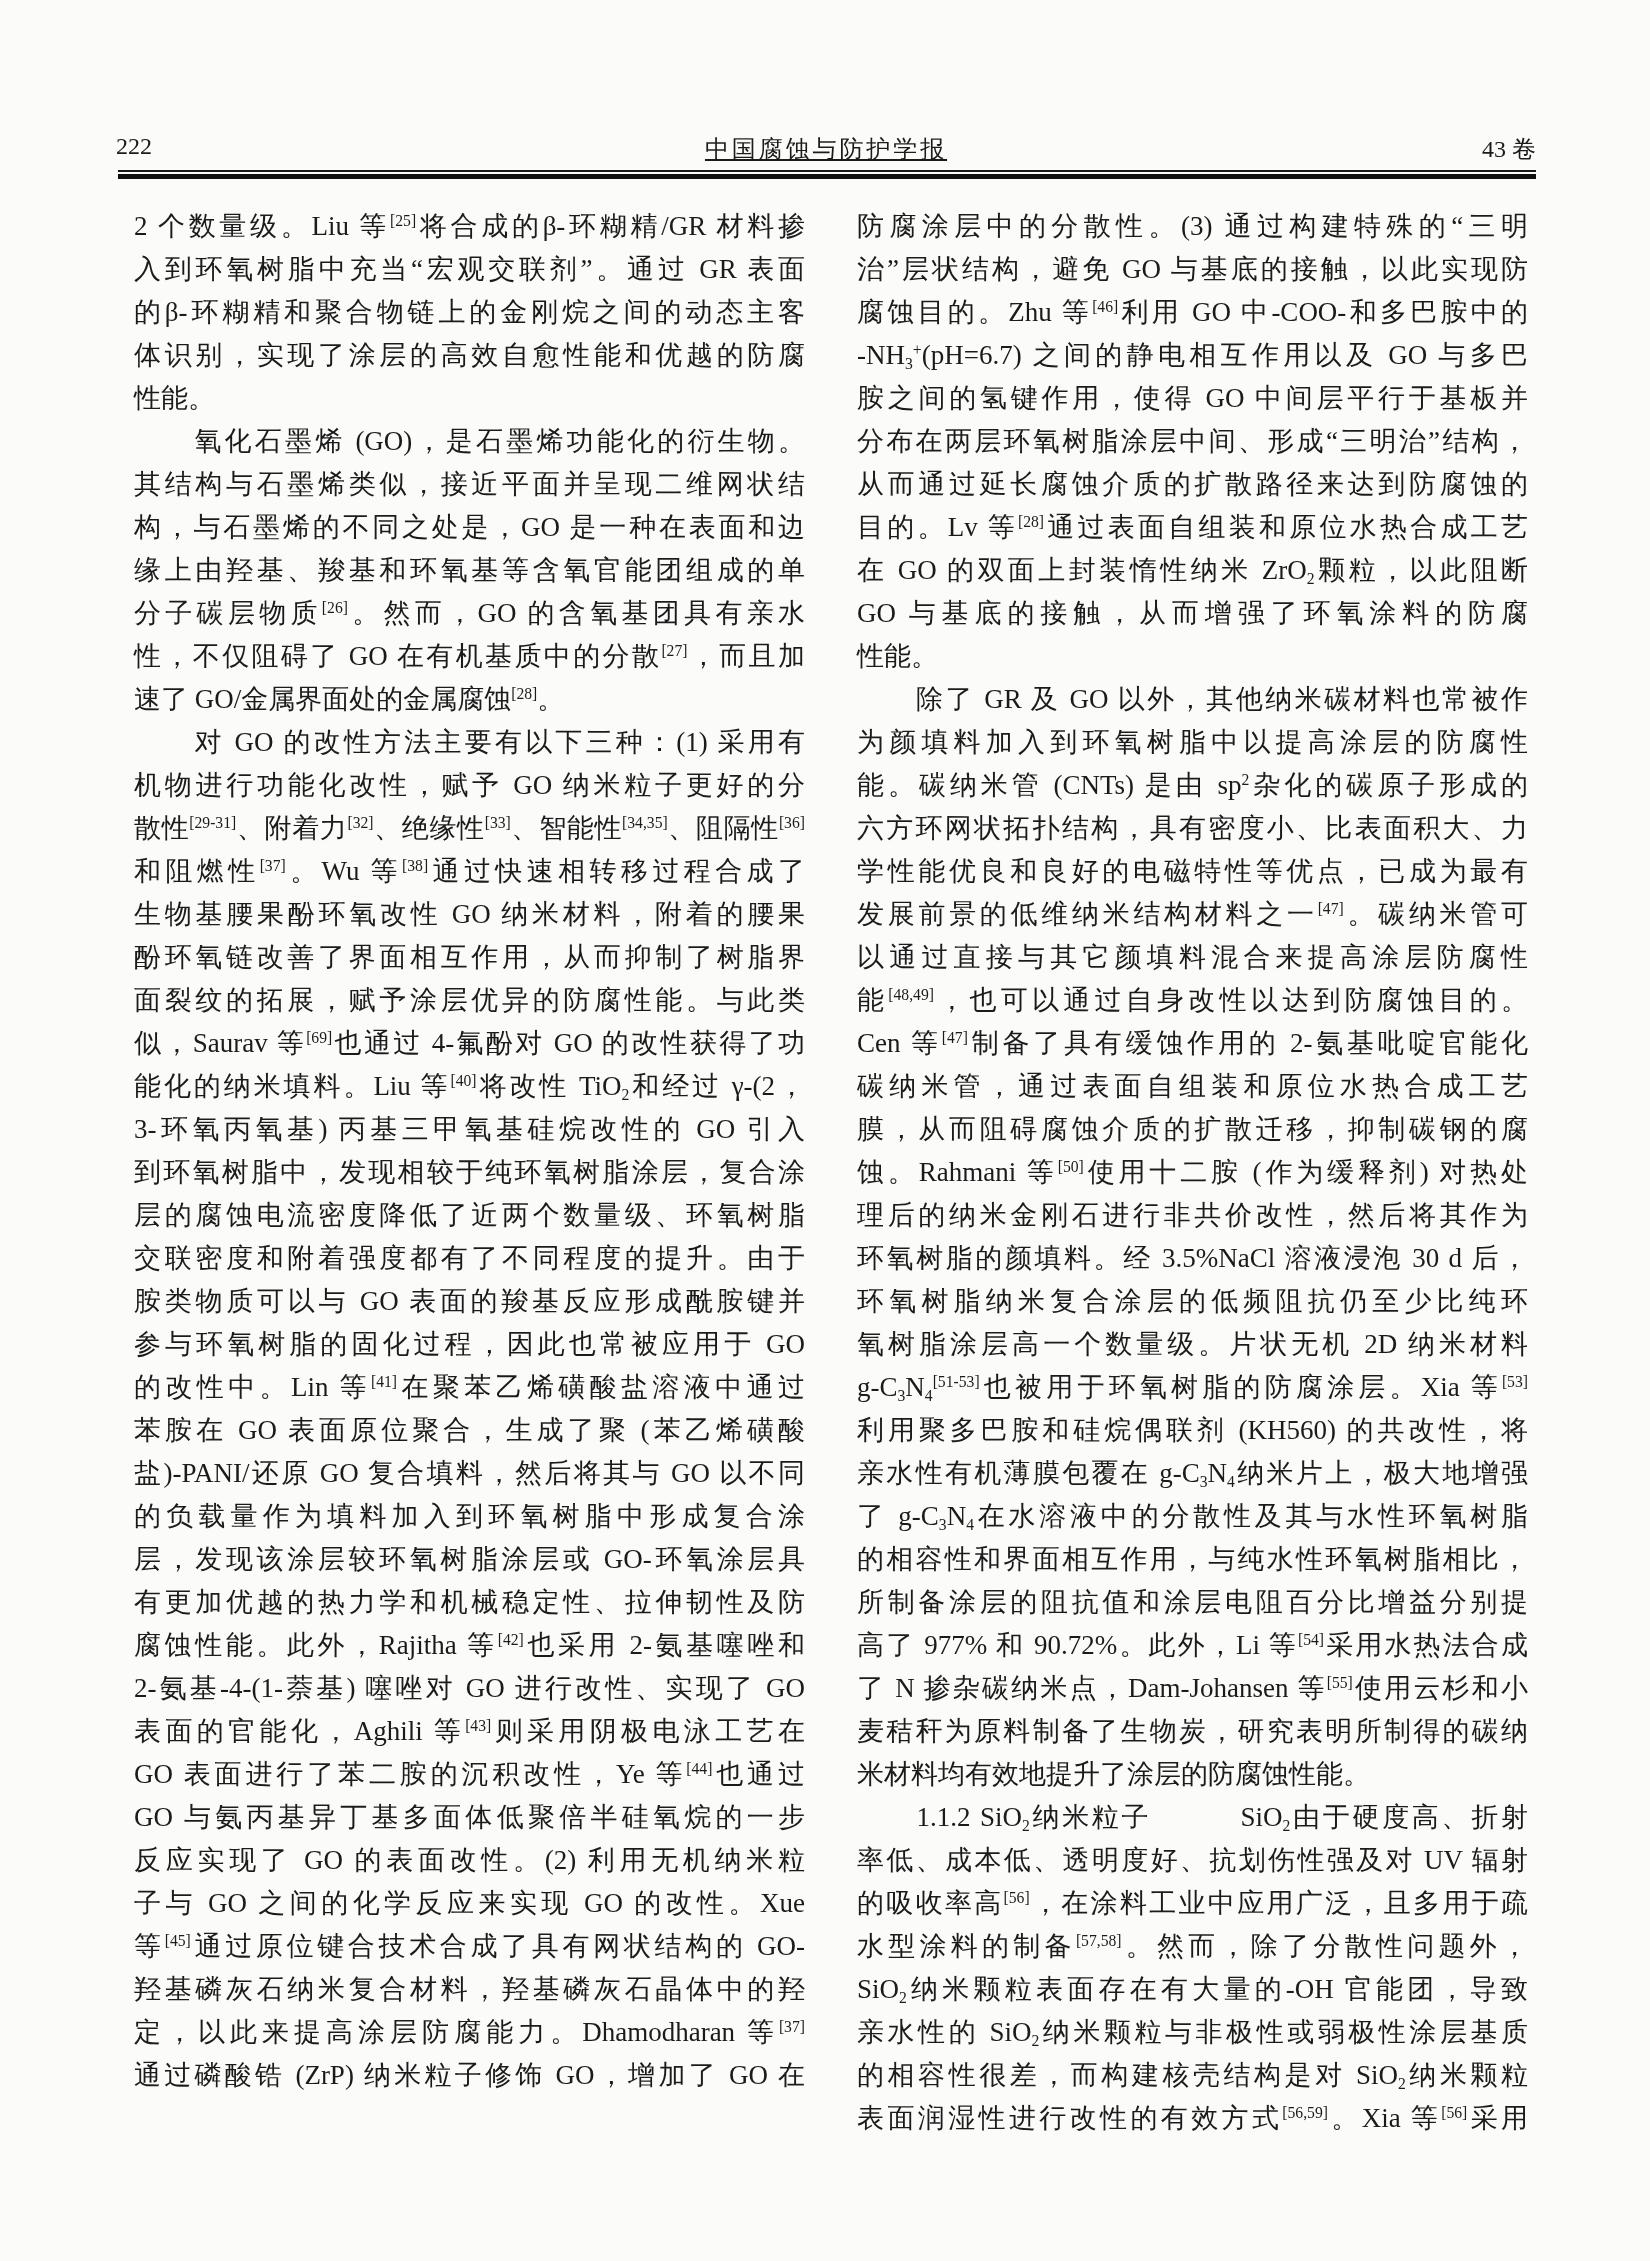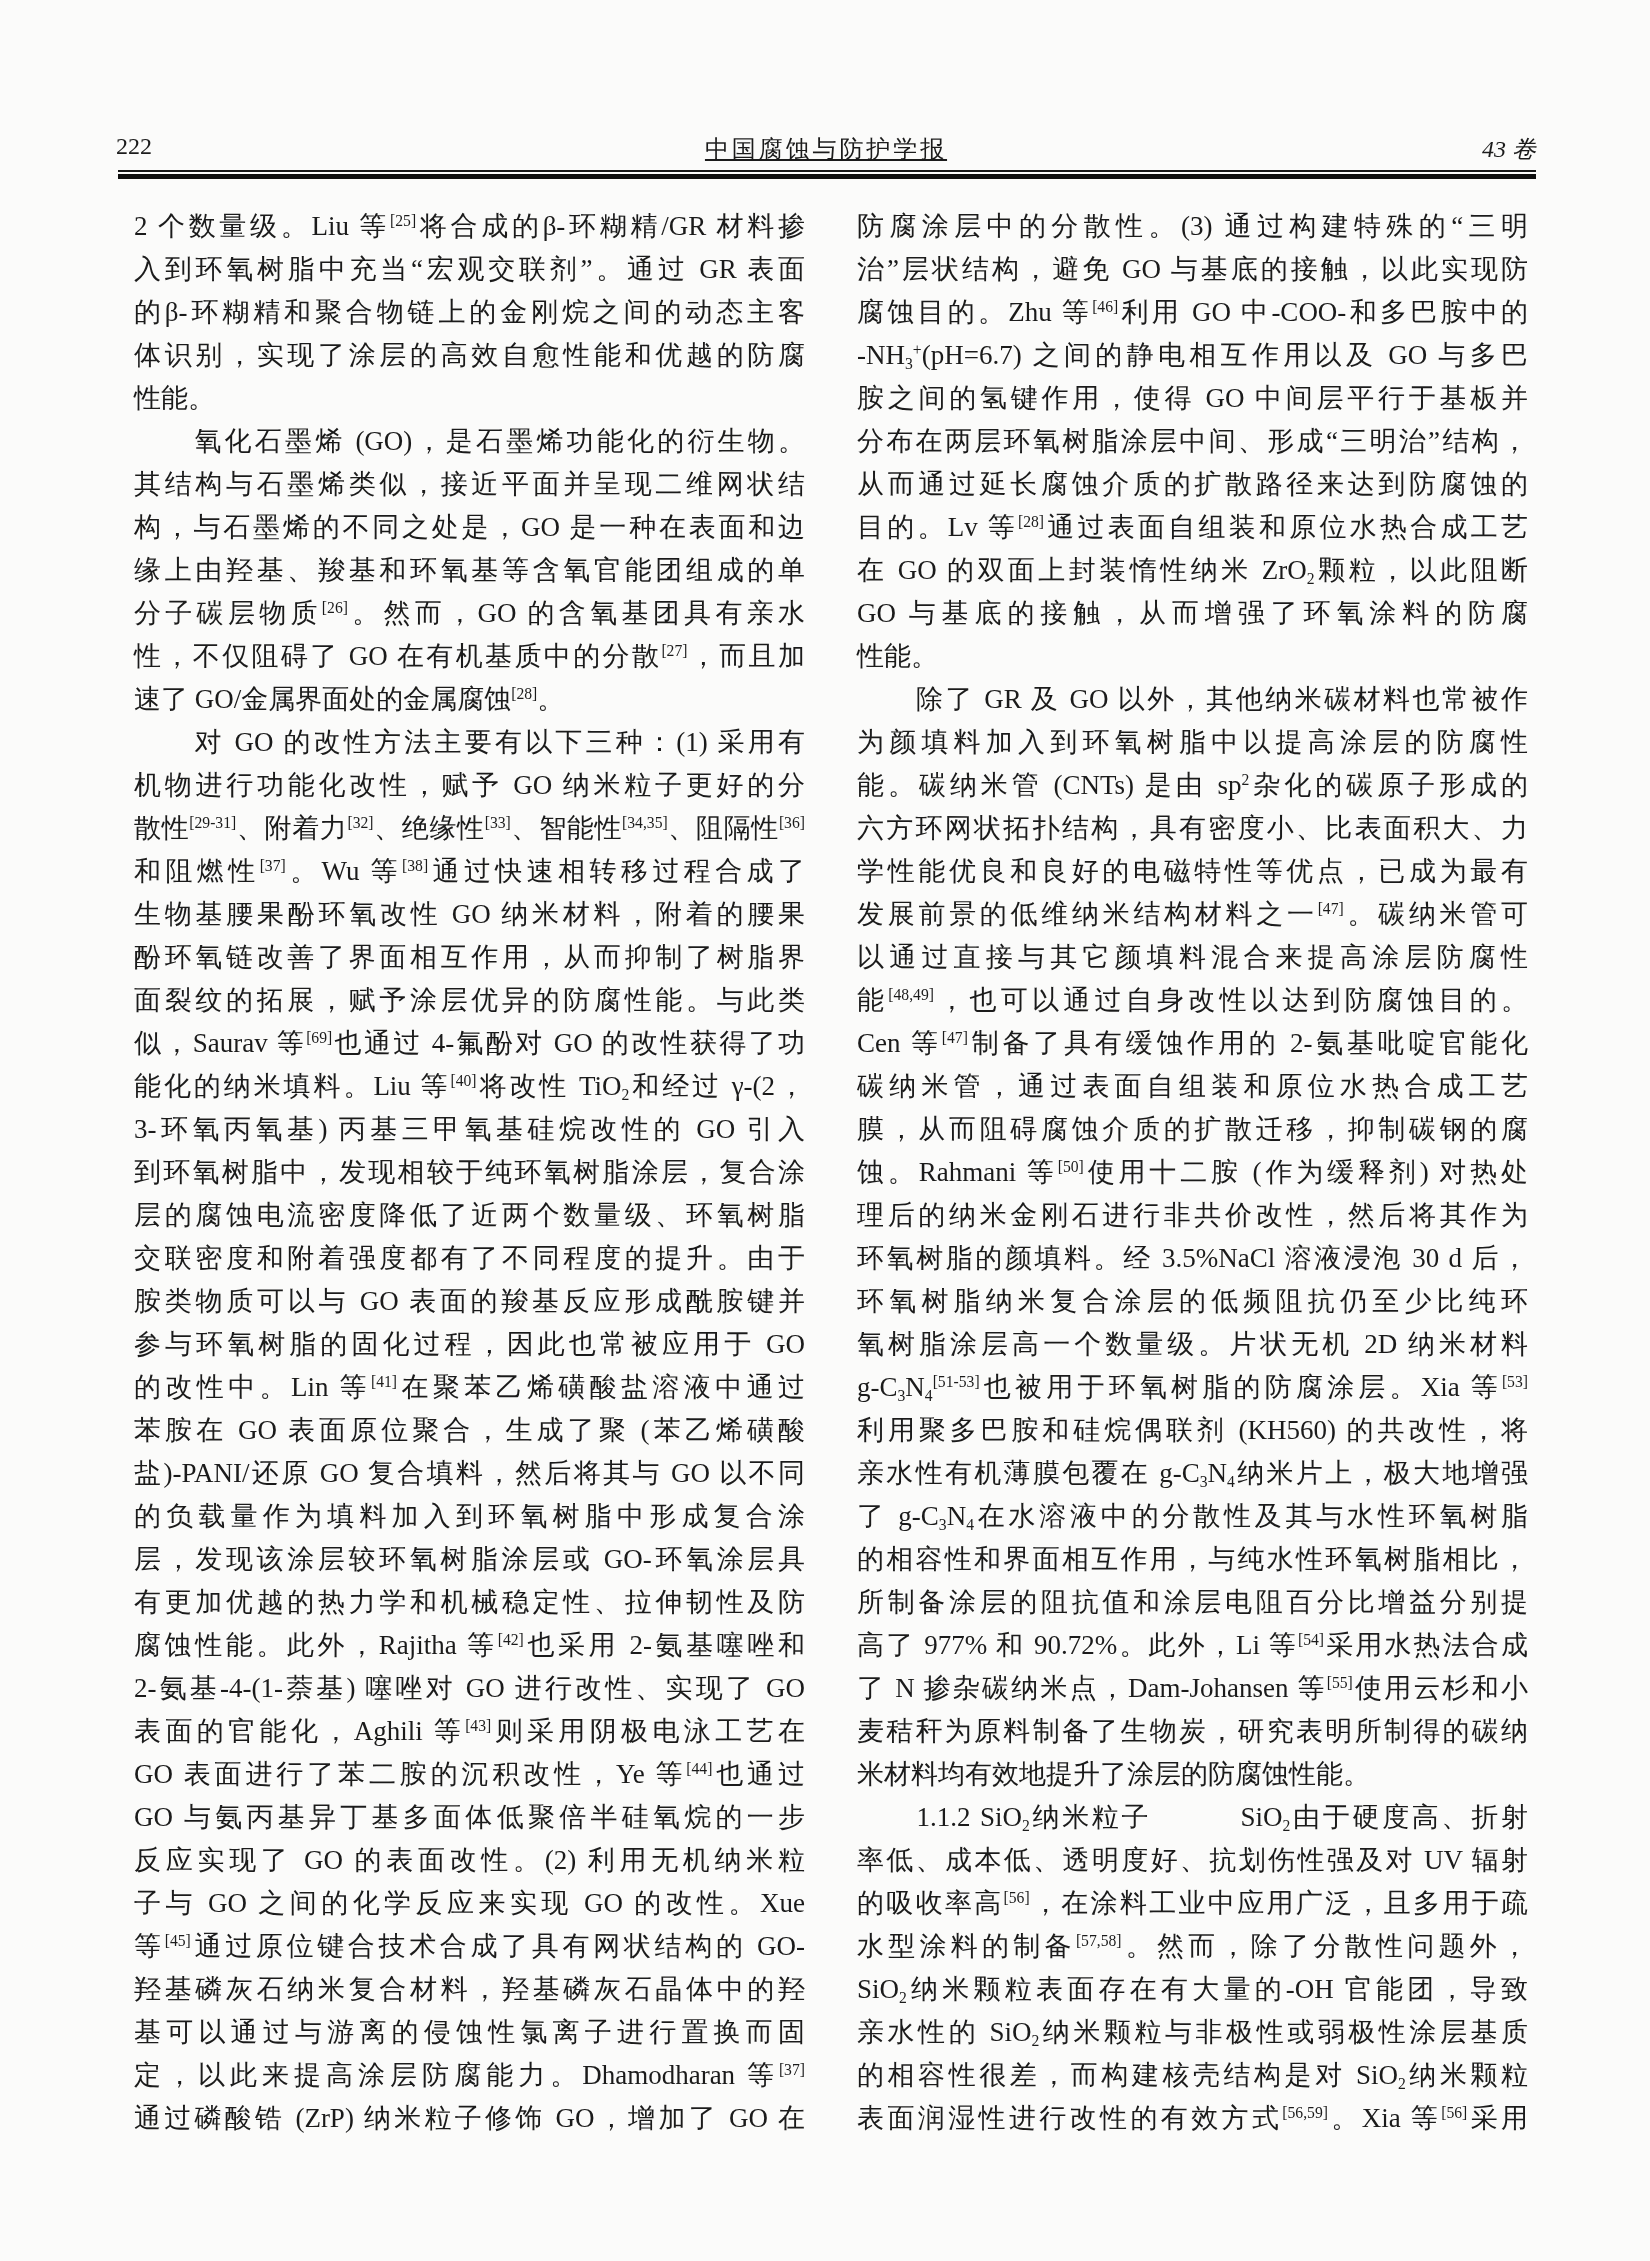--- a/index.html
+++ b/index.html
@@ -15,21 +15,21 @@
     overflow: hidden;
   }
   .hdr {
     position: absolute;
     left: 116px; top: 133px;
     width: 1420px; height: 33px;
     font-size: 24px;
   }
   .hdr .pn  { position: absolute; left: 0; top: 0; }
   .hdr .jt  { position: absolute; left: 0; right: 0; text-align: center; letter-spacing: 2.9px; text-decoration: underline; }
-  .hdr .vol { position: absolute; right: 0; top: 0; font-style: italic; }
+  .hdr .vol { position: absolute; right: 0; top: 0; }
   .rule { position: absolute; left: 118px; top: 170px; width: 1418px; }
   .rule .rule-thin  { height: 1.9px; background: #171717; }
   .rule .rule-thick { height: 4.9px; background: #0e0e0e; margin-top: 1.9px; }
   .col {
     position: absolute;
     top: 205px;
     width: 671px;
     font-size: 27px;
     line-height: 43px;
   }
@@ -95,21 +95,20 @@
         <div class="line">有更加优越的热力学和机械稳定性、拉伸韧性及防</div>
         <div class="line">腐蚀性能。此外，Rajitha 等<sup>[42]</sup>也采用 2-氨基噻唑和</div>
         <div class="line">2-氨基-4-(1-萘基) 噻唑对 GO 进行改性、实现了 GO</div>
         <div class="line">表面的官能化，Aghili 等<sup>[43]</sup>则采用阴极电泳工艺在</div>
         <div class="line">GO 表面进行了苯二胺的沉积改性，Ye 等<sup>[44]</sup>也通过</div>
         <div class="line">GO 与氨丙基异丁基多面体低聚倍半硅氧烷的一步</div>
         <div class="line">反应实现了 GO 的表面改性。(2) 利用无机纳米粒</div>
         <div class="line">子与 GO 之间的化学反应来实现 GO 的改性。Xue</div>
         <div class="line">等<sup>[45]</sup>通过原位键合技术合成了具有网状结构的 GO-</div>
         <div class="line">羟基磷灰石纳米复合材料，羟基磷灰石晶体中的羟</div>
-        <div class="line">基可以通过与游离的侵蚀性氯离子进行置换而固</div>
         <div class="line">定，以此来提高涂层防腐能力。Dhamodharan 等<sup>[37]</sup></div>
         <div class="line">通过磷酸锆 (ZrP) 纳米粒子修饰 GO，增加了 GO 在</div>
       </div>
     <div class="col col-right">
         <div class="line">防腐涂层中的分散性。(3) 通过构建特殊的“三明</div>
         <div class="line">治”层状结构，避免 GO 与基底的接触，以此实现防</div>
         <div class="line">腐蚀目的。Zhu 等<sup>[46]</sup>利用 GO 中-COO-和多巴胺中的</div>
         <div class="line">-NH<sub>3</sub><sup>+</sup>(pH=6.7) 之间的静电相互作用以及 GO 与多巴</div>
         <div class="line">胺之间的氢键作用，使得 GO 中间层平行于基板并</div>
         <div class="line">分布在两层环氧树脂涂层中间、形成“三明治”结构，</div>

